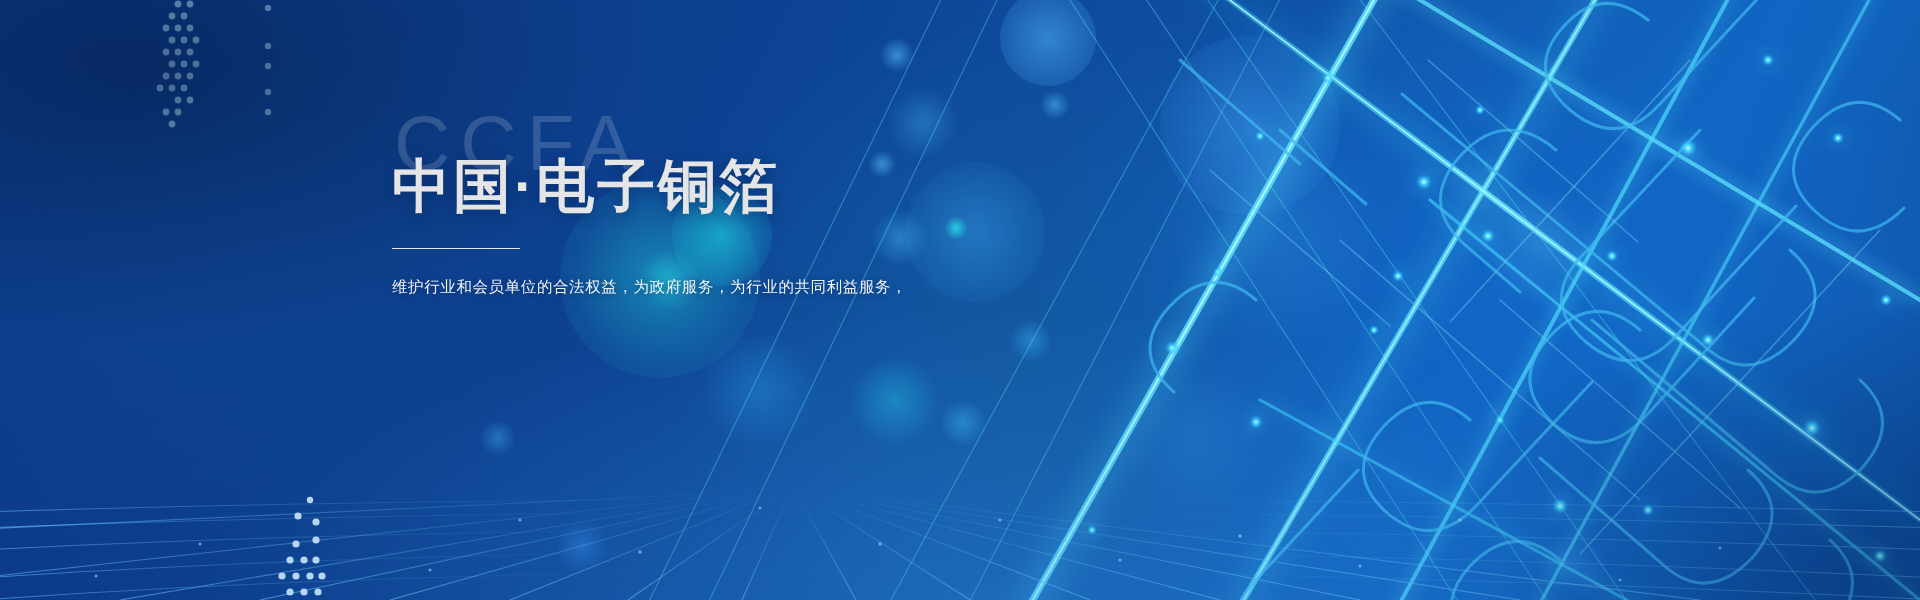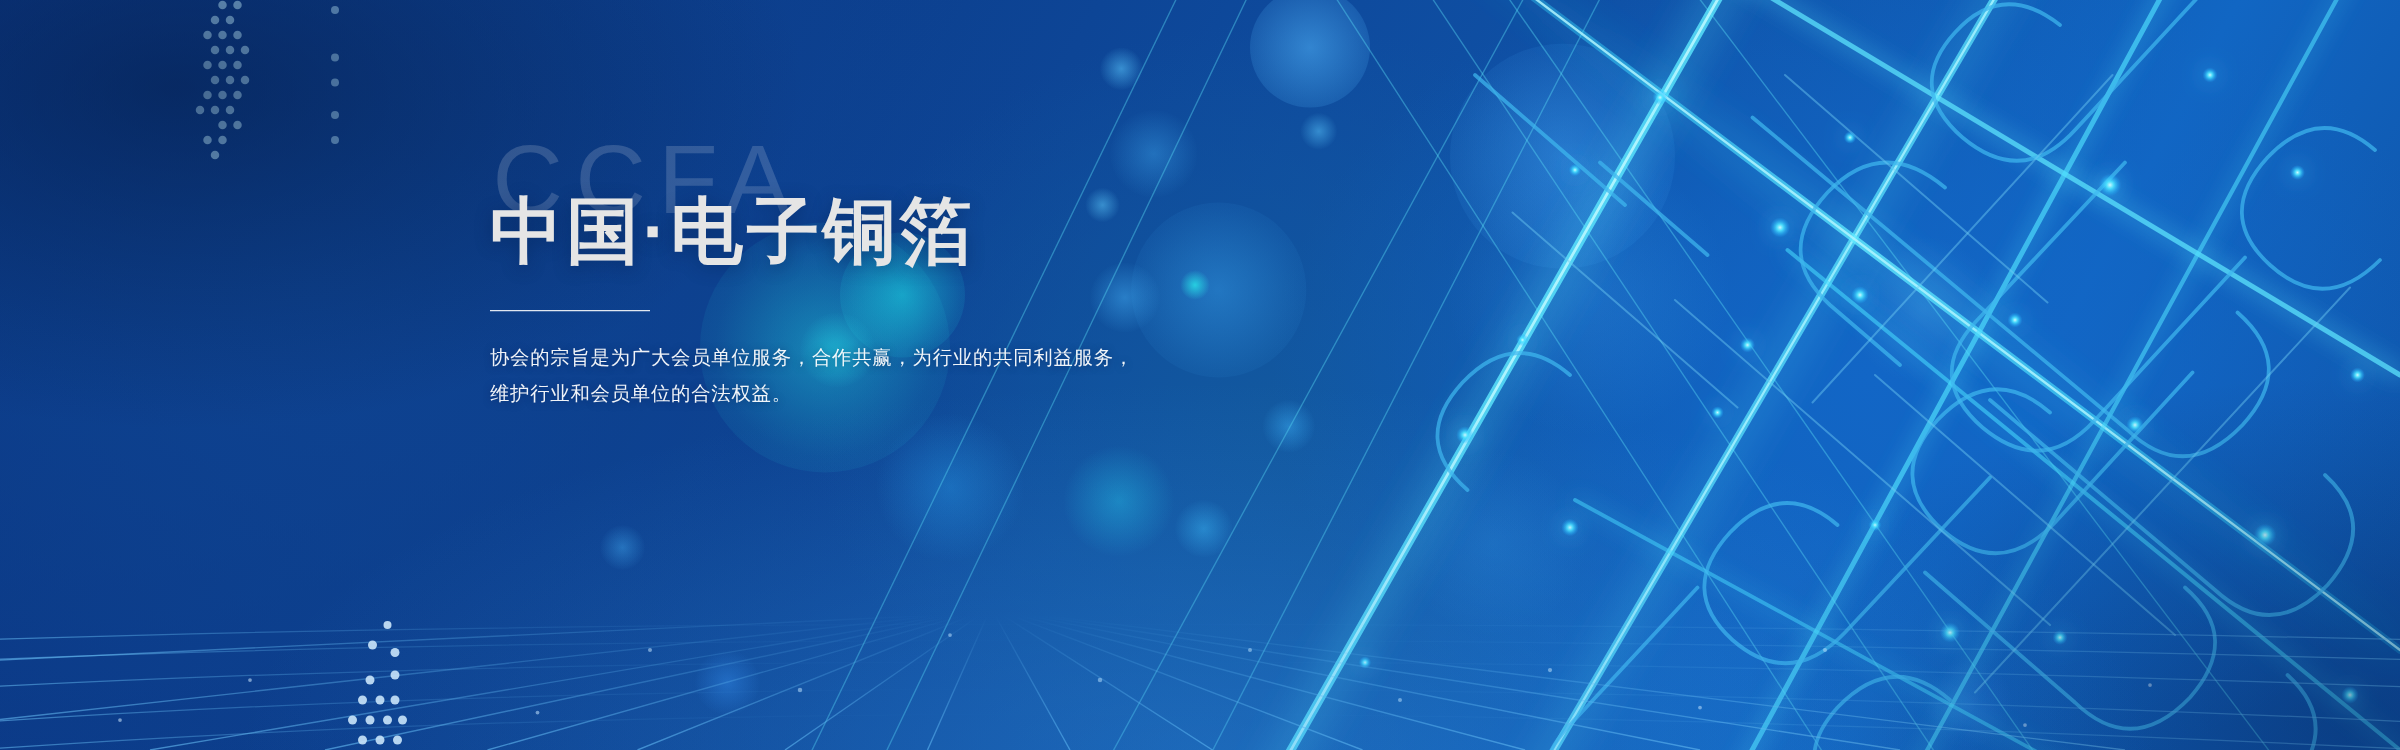--- a/index.html
+++ b/index.html
@@ -367,18 +367,17 @@
     </g>
   </svg>
 
   <div class="layer bg-vignette"></div>
 
   <div class="content">
     <div class="watermark">CCFA</div>
     <h1 class="title">中国·电子铜箔</h1>
     <div class="rule"></div>
     <div class="desc">
-      <div>协会的宗旨是为广大会员单位服务，合作共赢，为行业的共同利益服务，</div>
-      <div>维护行业和会员单位的合法权益。</div>
+      <div>维护行业和会员单位的合法权益，为政府服务，为行业的共同利益服务，</div>
     </div>
   </div>
 
 </div>
 
 </body></html>

